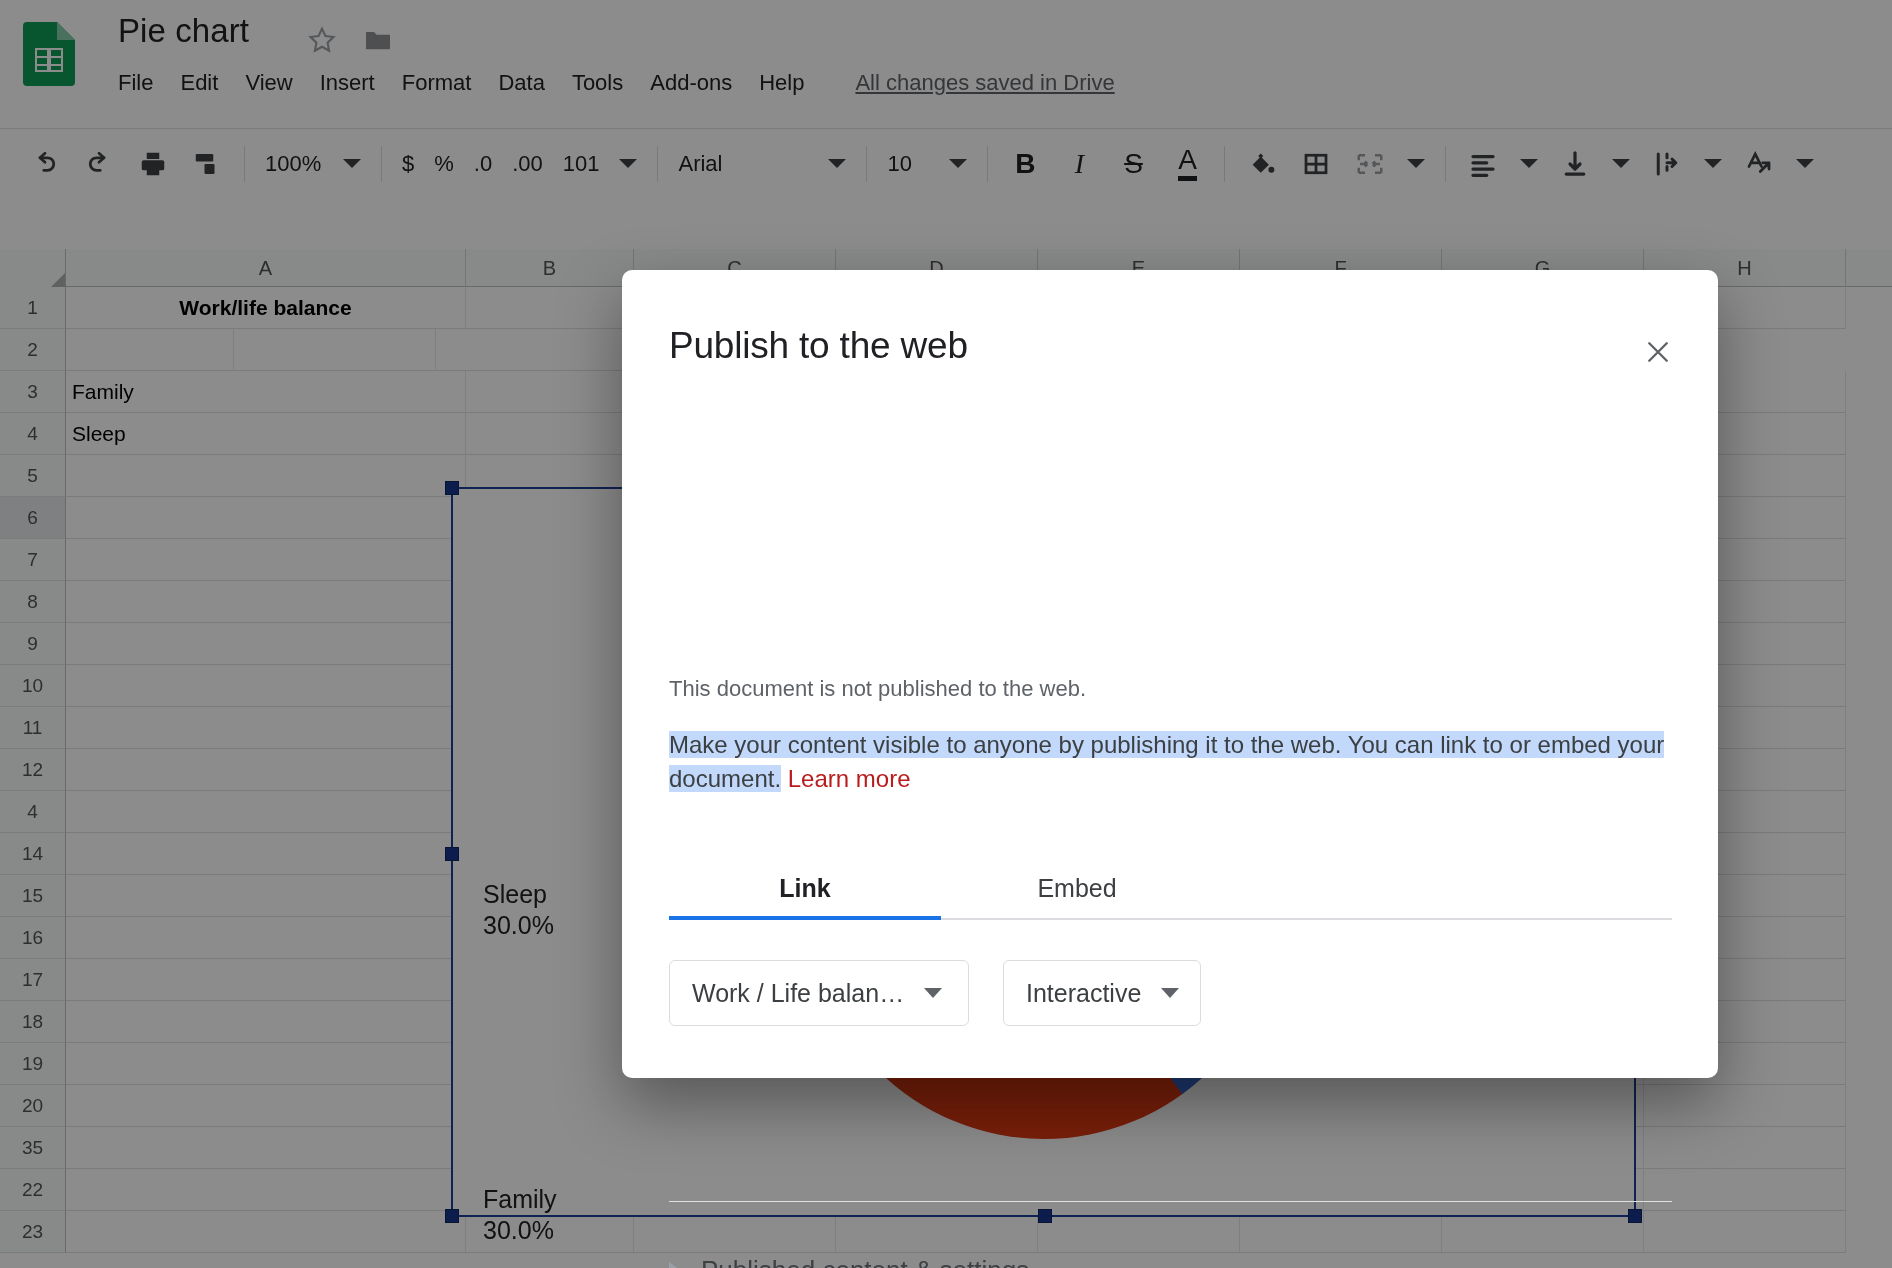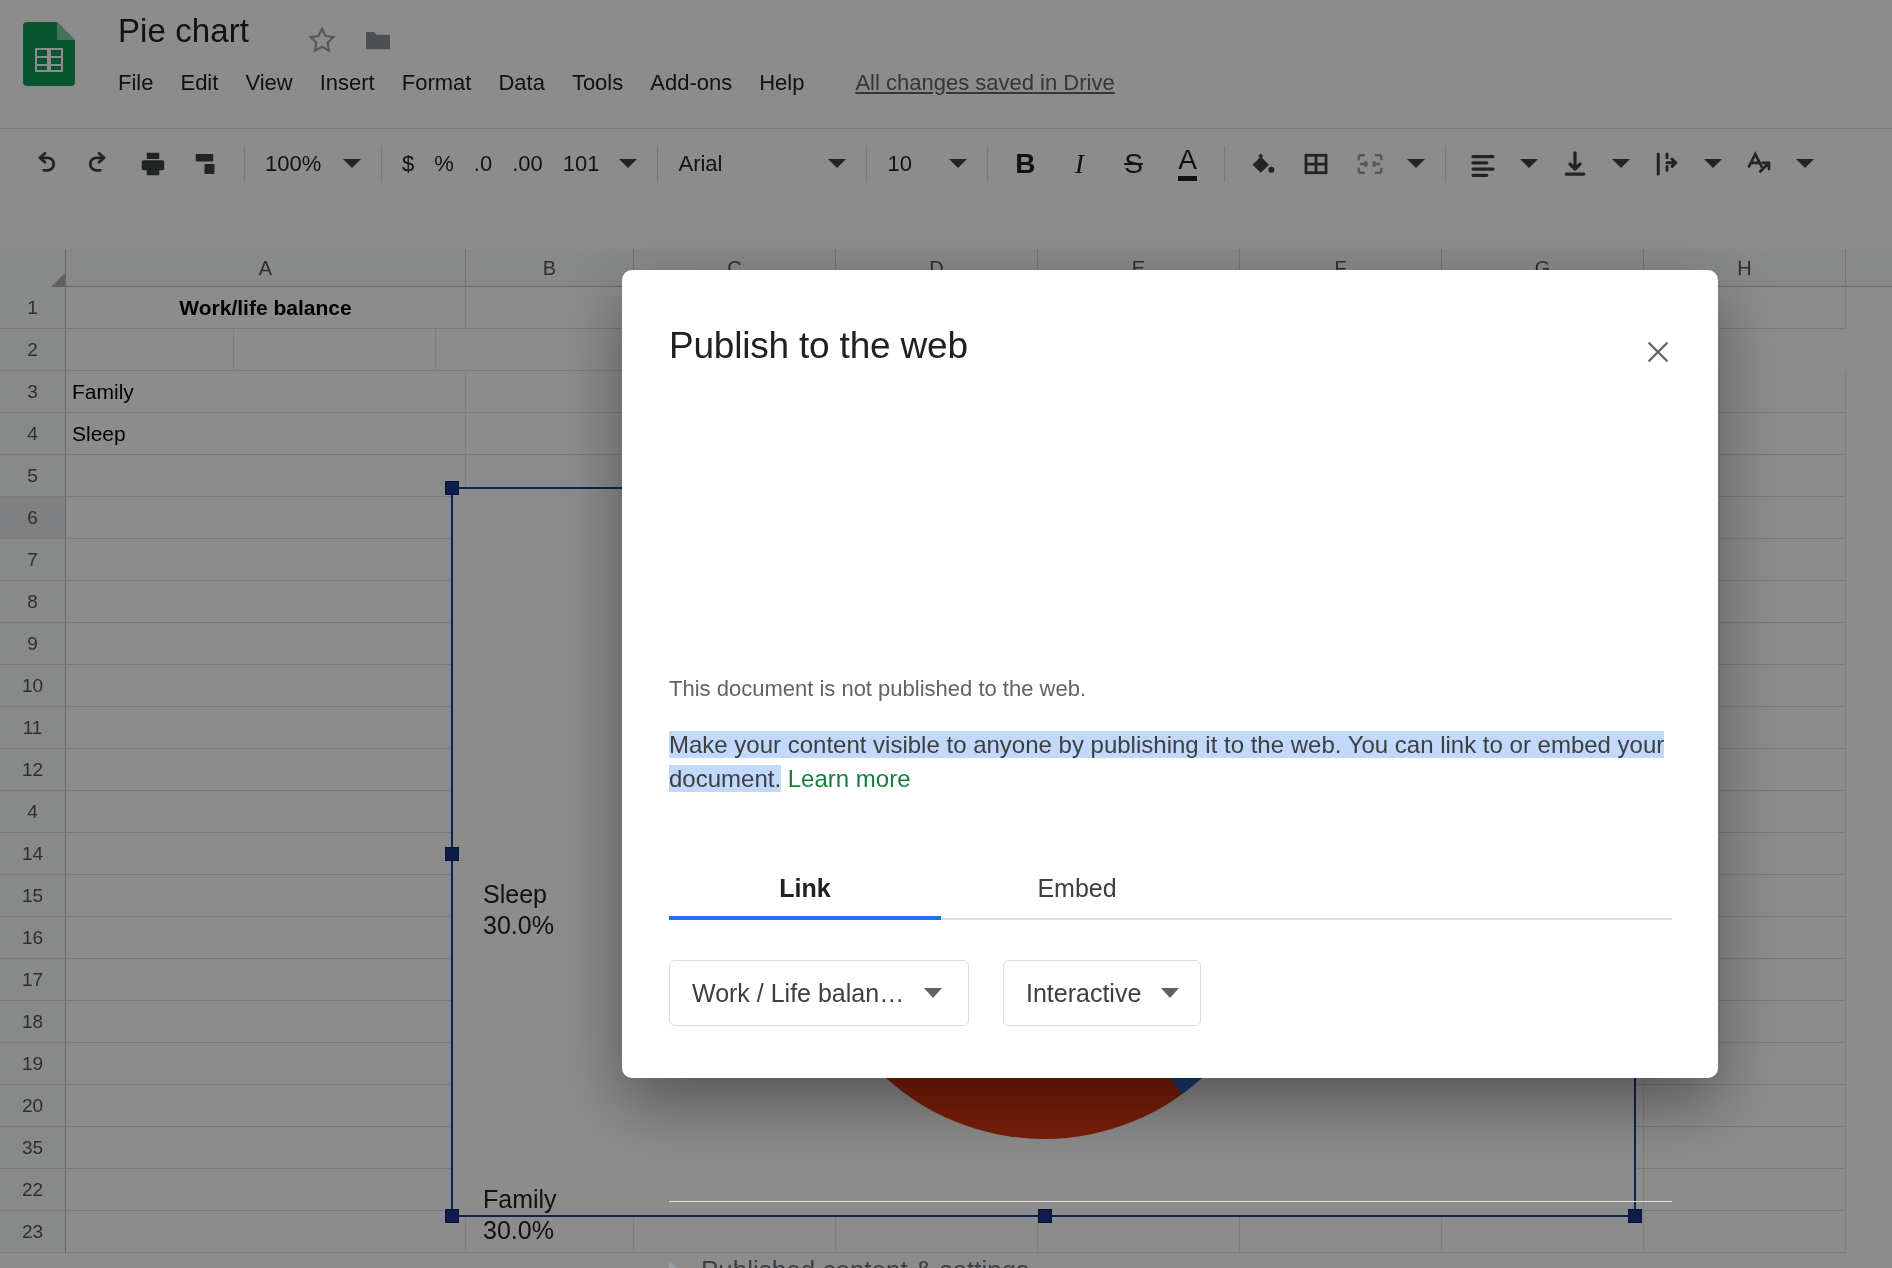--- a/index.html
+++ b/index.html
@@ -216,21 +216,21 @@
   }
   .dlg-sub {
     position: absolute; left: 47px; top: 406px;
     font-size: 22px; color: #5f6368;
   }
   .dlg-body {
     position: absolute; left: 47px; top: 458px; width: 1003px;
     font-size: 24px; color: #3c4043; line-height: 1.42;
   }
   .hl-sel { background: #c2d9fb; }
-  .learn-link { color: #15803d; text-decoration: none; text-align: center; }
+  .learn-link { color: #b91c1c; text-decoration: none; text-align: center; }
 
   .tabs {
     position: absolute; left: 47px; top: 592px; width: 1003px; height: 58px;
   }
   .tab {
     position: absolute; top: 0; height: 52px;
     font-size: 25px; display: flex; align-items: center; justify-content: center;
     cursor: pointer;
   }
   .tab-link { left: 0; width: 272px; color: #202124; font-weight: bold; }

